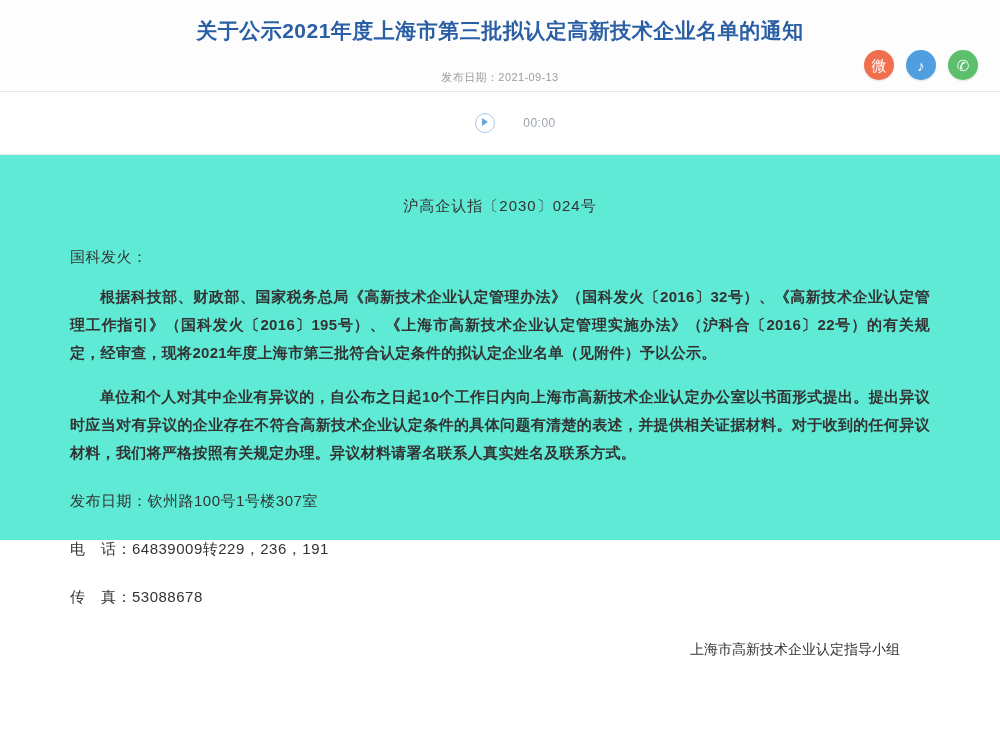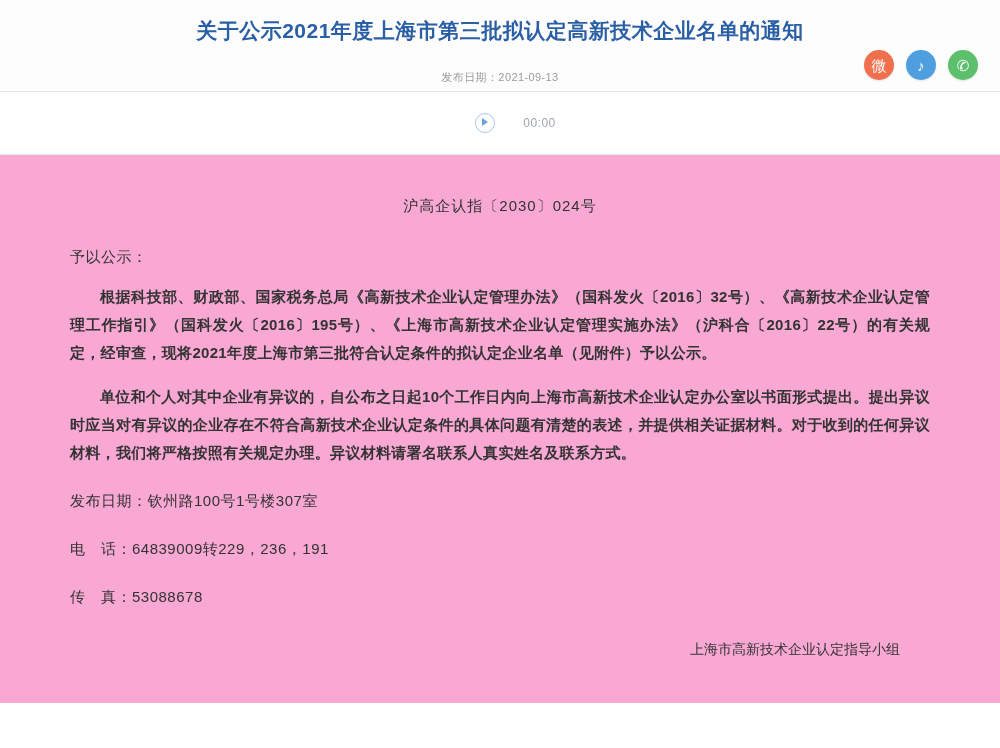--- a/index.html
+++ b/index.html
@@ -10,23 +10,23 @@
     width: 1000px;
     height: 748px;
     background: #ffffff;
     font-family: "Liberation Sans", sans-serif;
     color: #333;
     overflow: hidden;
     position: relative;
   }
   .page {
     width: 1000px;
-    height: 703px;
+    height: 540px;
     position: relative;
-    background: #f9a8d4;
+    background: #5eead4;
   }
   
   .header {
     position: relative;
     padding-top: 8px;
     background: #fdfdfd;
     border-bottom: 1px solid #e6e6e6;
     height: 92px;
     box-sizing: border-box;
   }
@@ -162,21 +162,21 @@
     </div>
   </div>
 
   <div class="audio-bar">
     <div class="audio-play"></div>
     <div class="audio-time">00:00</div>
   </div>
 
   <div class="content">
     <div class="doc-no">沪高企认指〔2030〕024号</div>
-    <div class="salutation">予以公示：</div>
+    <div class="salutation">国科发火：</div>
 
     <p class="para">根据科技部、财政部、国家税务总局《高新技术企业认定管理办法》（国科发火〔2016〕32号）、《高新技术企业认定管理工作指引》（国科发火〔2016〕195号）、《上海市高新技术企业认定管理实施办法》（沪科合〔2016〕22号）的有关规定，经审查，现将2021年度上海市第三批符合认定条件的拟认定企业名单（见附件）予以公示。</p>
     <p class="para">单位和个人对其中企业有异议的，自公布之日起10个工作日内向上海市高新技术企业认定办公室以书面形式提出。提出异议时应当对有异议的企业存在不符合高新技术企业认定条件的具体问题有清楚的表述，并提供相关证据材料。对于收到的任何异议材料，我们将严格按照有关规定办理。异议材料请署名联系人真实姓名及联系方式。</p>
 
     <p class="flat">发布日期：钦州路100号1号楼307室</p>
     <p class="flat">电　话：64839009转229，236，191</p>
     <p class="flat">传　真：53088678</p>
 
     <div class="signature">
       <div>上海市高新技术企业认定指导小组</div>

